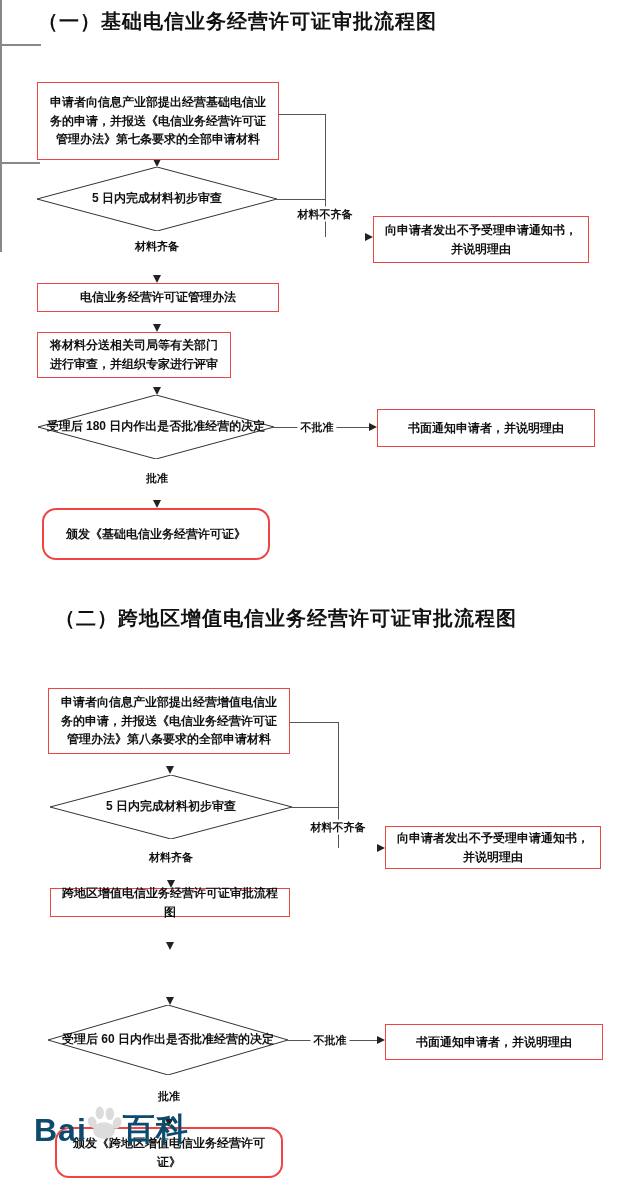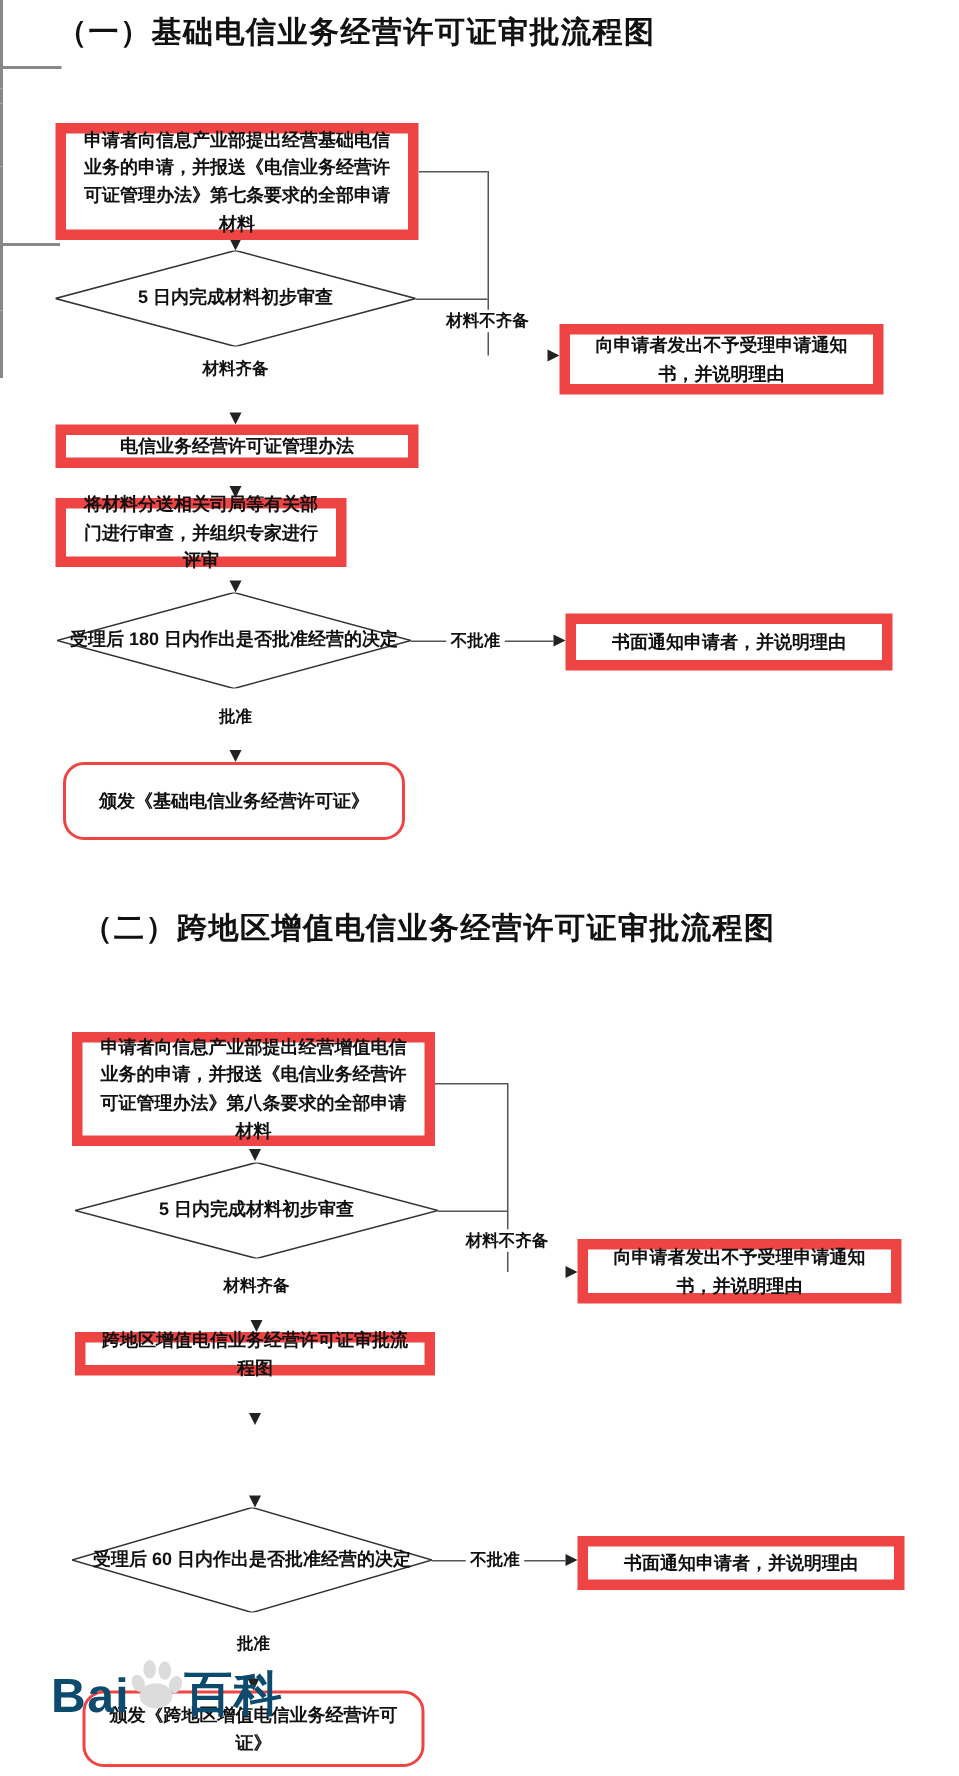--- a/index.html
+++ b/index.html
@@ -2,21 +2,21 @@
 <html><head>
 <meta charset="utf-8">
 <style>
   html,body{margin:0;padding:0;background:#fff;}
   #canvas{
     position:relative;width:639px;height:1184px;background:#fff;overflow:hidden;
     font-family:"Liberation Sans","DejaVu Sans",sans-serif;color:#111;
   }
   .sec-title{position:absolute;font-size:20px;font-weight:bold;letter-spacing:1px;white-space:nowrap;}
   .node{
-    position:absolute;border:7px solid #ef4444;background:#fff;box-sizing:border-box;
+    position:absolute;border:1px solid #ef4444;background:#fff;box-sizing:border-box;
     display:flex;align-items:center;justify-content:center;text-align:center;
     font-size:12px;font-weight:bold;line-height:1.55;padding:4px 9px;z-index:2;
   }
   .round{border-radius:14px;border-width:2px;}
   .diamond{position:absolute;z-index:2;}
   .diamond svg{position:absolute;left:0;top:0;width:100%;height:100%;display:block;}
   .dtext{
     position:absolute;left:0;top:0;right:0;bottom:0;display:flex;flex-direction:row;
     align-items:center;justify-content:center;font-size:12px;font-weight:bold;line-height:1.45;text-align:center;
   }
@@ -112,21 +112,21 @@
   <div class="vl2" style="left:156px;top:459px;height:42px;"></div>
   <div class="edge-label" style="left:157px;top:478px;">批准</div>
   <div class="ah-down" style="left:153px;top:500px;"></div>
 
   <div class="node round" style="left:42px;top:508px;width:228px;height:52px;">
     <span>颁发《基础电信业务经营许可证》</span>
   </div>
 
   <div class="sec-title" style="left:55px;top:605px;">（二）跨地区增值电信业务经营许可证审批流程图</div>
 
-  <div class="node" style="left:48px;top:688px;width:242px;height:76px;">
+  <div class="node" style="left:48px;top:688px;width:242px;height:66px;">
     <span>申请者向信息产业部提出经营增值电信业务的申请，并报送《电信业务经营许可证管理办法》第八条要求的全部申请材料</span>
   </div>
 
   <div class="vl2" style="left:169px;top:758px;height:9px;"></div>
   <div class="ah-down" style="left:166px;top:766px;"></div>
 
   <div class="diamond" style="left:50px;top:775px;width:242px;height:64px;">
     <svg viewBox="0 0 100 100" preserveAspectRatio="none">
       <polygon points="50,0 100,50 50,100 0,50" fill="#ffffff" stroke="#333" stroke-width="1" vector-effect="non-scaling-stroke"></polygon>
     </svg>

